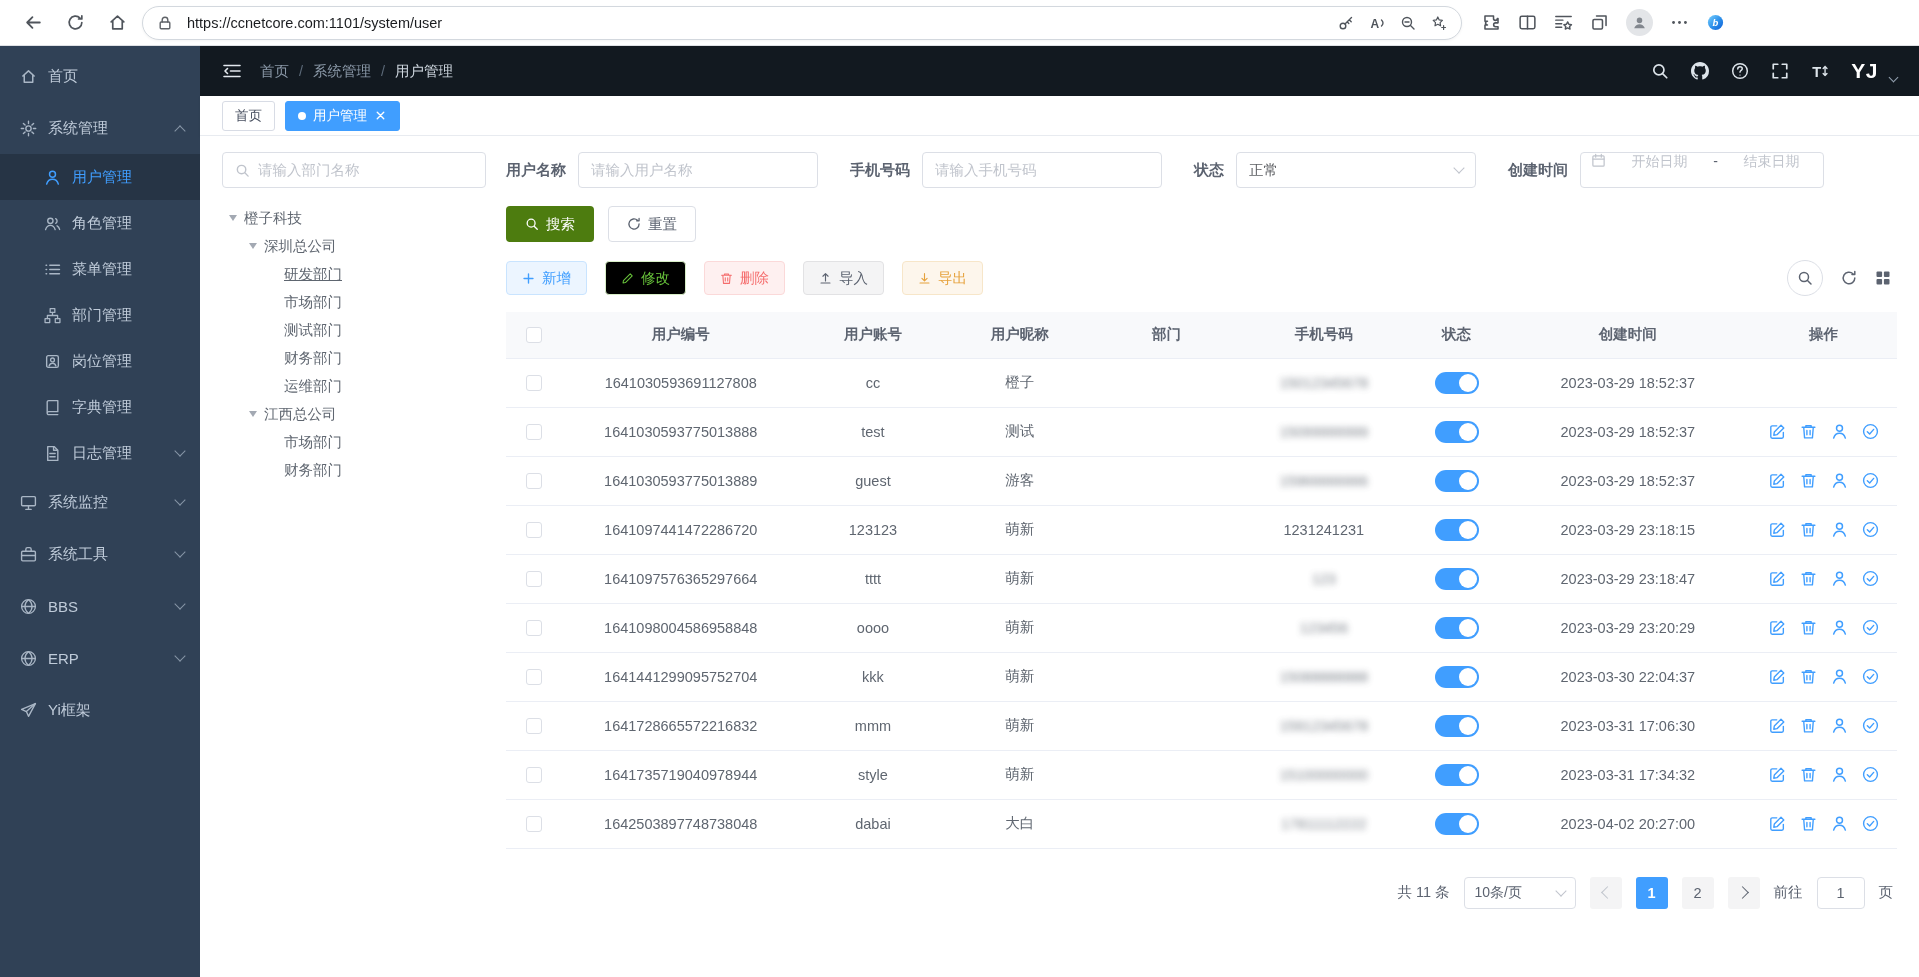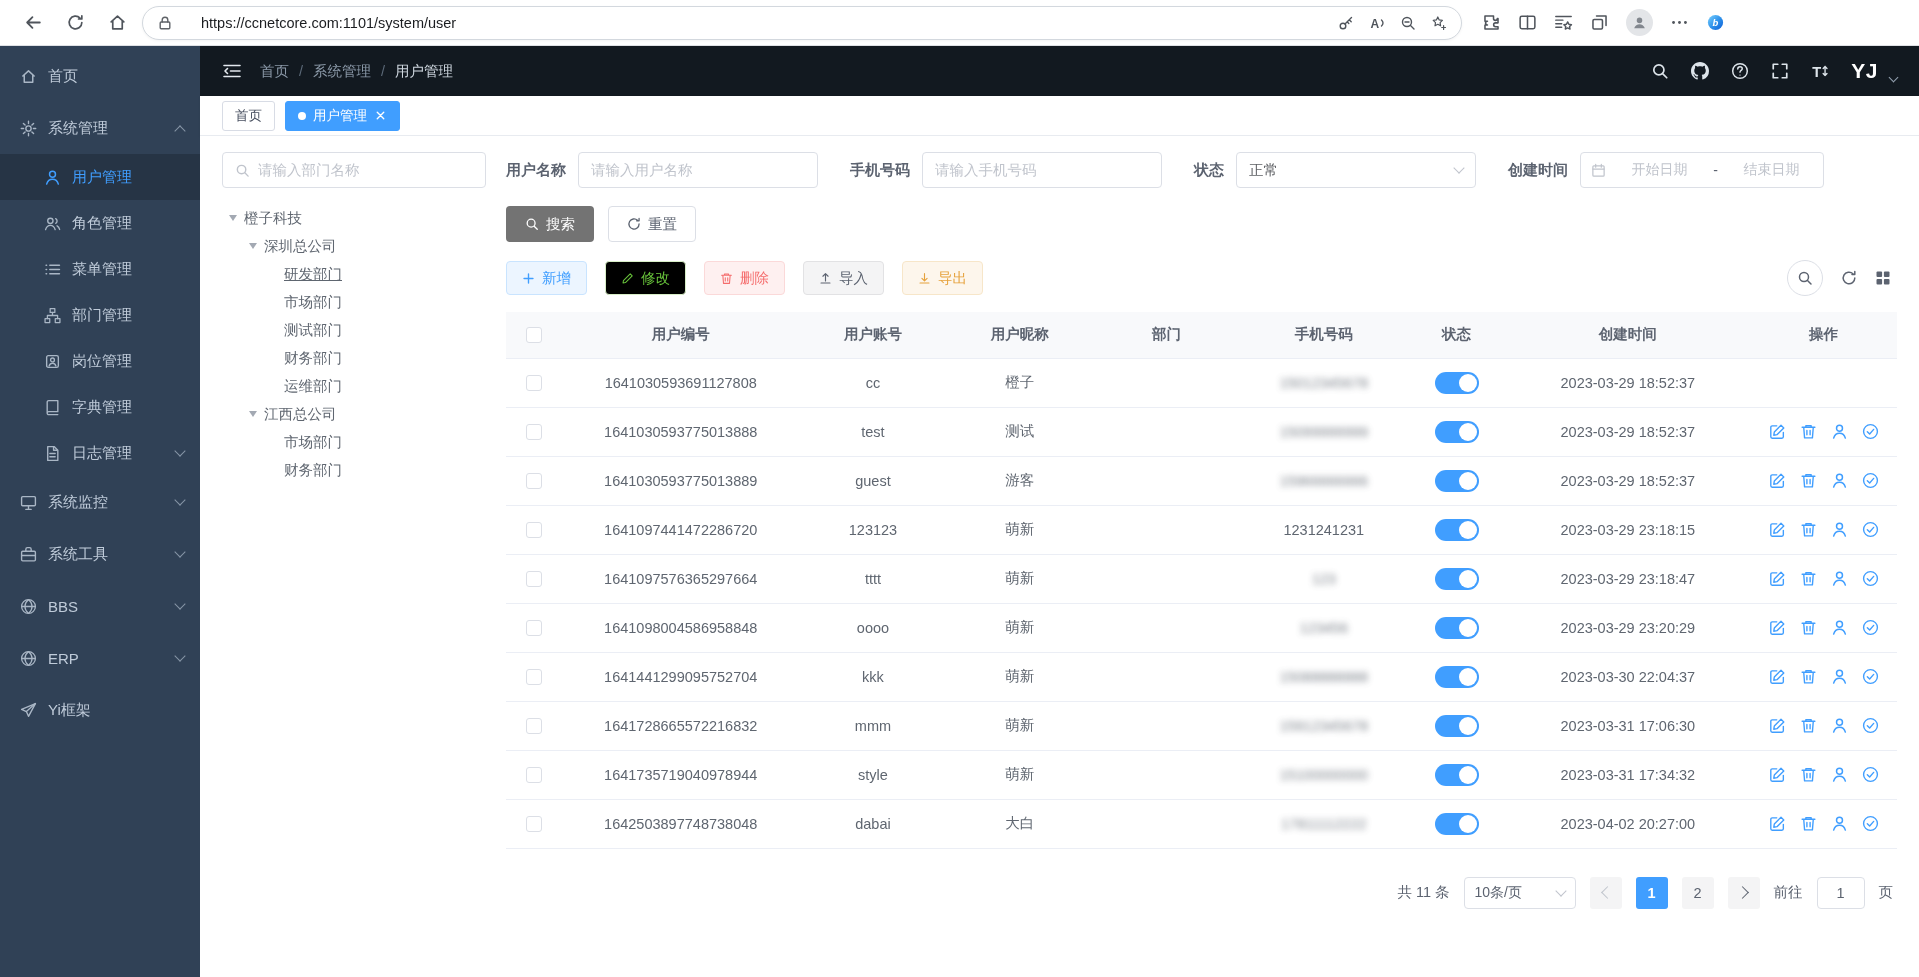--- a/index.html
+++ b/index.html
@@ -6,21 +6,21 @@
 body{width:1919px;height:977px;overflow:hidden;background:#fff;color:#303133;font-family:"Liberation Sans","DejaVu Sans",sans-serif}
 [data-interactable="true"]{cursor:pointer}
 .icon{display:inline-flex;width:16px;height:16px;flex:none;align-items:center;justify-content:center}
 .icon svg{width:100%;height:100%;display:block}
 svg *{stroke-linecap:round;stroke-linejoin:round}
 
 
 .browser{height:46px;display:flex;align-items:center;padding:0 16px;gap:8px;background:#fff;border-bottom:1px solid #dfe1e5}
 .bbtn{width:34px;height:34px;border-radius:6px;display:flex;align-items:center;justify-content:center;color:#50555c}
 .bbtn .icon{width:19px;height:19px}
-.addr{flex:1;max-width:1320px;height:34px;border:1px solid #d3d8de;border-radius:17px;display:flex;align-items:center;padding:0 8px 0 14px;gap:28px;box-shadow:0 1px 3px rgba(0,0,0,.05);background:#fff}
+.addr{flex:1;max-width:1320px;height:34px;border:1px solid #d3d8de;border-radius:17px;display:flex;align-items:center;padding:0 8px 0 14px;gap:14px;box-shadow:0 1px 3px rgba(0,0,0,.05);background:#fff}
 .addr > .icon{color:#5f6368}
 .url{flex:1;font-size:14.5px;color:#1b1d20;white-space:nowrap;overflow:hidden}
 .addr-right{display:flex;align-items:center;gap:15px;padding-right:6px;color:#50555c}
 .br-icons{display:flex;align-items:center;gap:17px;margin-left:12px;color:#50555c}
 .br-icons > .icon{width:19px;height:19px}
 .avatar-chip{width:27px;height:27px;border-radius:50%;background:#e3e5e8;display:inline-flex;align-items:center;justify-content:center;color:#82878e}
 .avatar-chip .icon{width:17px;height:17px}
 .copilot{width:27px;height:27px}
 
 
@@ -71,29 +71,29 @@
 .tri-down{width:0;height:0;border-left:4.5px solid transparent;border-right:4.5px solid transparent;border-top:6px solid #a3a9b3}
 
 .work{flex:1;min-width:0;display:flex;flex-direction:column}
 .filters{display:flex;align-items:center;gap:32px}
 .f-item{display:flex;align-items:center;gap:12px}
 .f-label{font-size:15px;font-weight:bold;color:#5c6370;white-space:nowrap}
 .f-input{width:240px;height:36px;border:1px solid #dcdfe6;border-radius:4px;padding:0 12px;font-size:14.5px;color:#606266;outline:0;font-family:inherit}
 .f-input::placeholder{color:#c0c4cc}
 .select{width:240px;height:36px;border:1px solid #dcdfe6;border-radius:4px;display:flex;align-items:center;padding:0 12px;font-size:14.5px;color:#606266}
 .sel-caret{margin-left:auto;width:8px;height:8px;border-right:1.4px solid #c0c4cc;border-bottom:1.4px solid #c0c4cc;transform:rotate(45deg);margin-top:-4px;flex:none}
-.daterange{width:244px;height:36px;border:1px solid #dcdfe6;border-radius:4px;display:flex;align-items:center;gap:12px;padding:0 10px;font-size:14px}
+.daterange{width:244px;height:36px;border:1px solid #dcdfe6;border-radius:4px;display:flex;align-items:flex-start;gap:12px;padding:0 10px;font-size:14px}
 .daterange .icon{width:15px;height:15px;color:#c0c4cc}
 .daterange .ph{flex:1;text-align:center;color:#c0c4cc}
 .daterange .dsep{color:#5c6370}
 
 .btn-row{margin-top:18px;display:flex;gap:14px}
 .btn{height:36px;padding:0 18px;border-radius:4px;font-size:14.5px;display:inline-flex;align-items:center;gap:7px;border:1px solid transparent;font-family:inherit;background:#fff}
 .btn .icon{width:14px;height:14px}
-.btn.primary{background:#737373;color:#fff}
+.btn.primary{background:#4d7c0f;color:#fff}
 .btn.plain{border-color:#dcdfe6;color:#5c6370}
 
 .action-row{margin-top:18px;display:flex;align-items:center;gap:18px}
 .soft{height:34px;padding:0 15px;border-radius:4px;font-size:14.5px;display:inline-flex;align-items:center;gap:7px;border:1px solid;font-family:inherit}
 .soft .icon{width:13px;height:13px}
 .soft.add{background:#ecf5ff;border-color:#c9e4ff;color:#409eff}
 .soft.mod{background:#000000;border-color:#d8eec7;color:#67c23a}
 .soft.del{background:#fef0f0;border-color:#fbd9d9;color:#f56c6c}
 .soft.imp{background:#f4f4f5;border-color:#e2e2e4;color:#5c6370}
 .soft.exp{background:#fdf6ec;border-color:#f7e6c9;color:#e6a23c}

